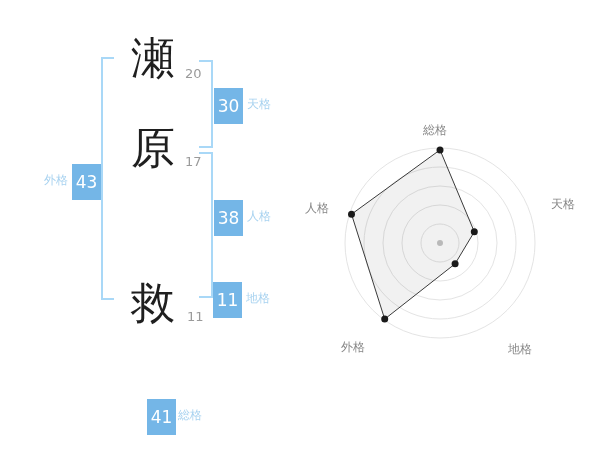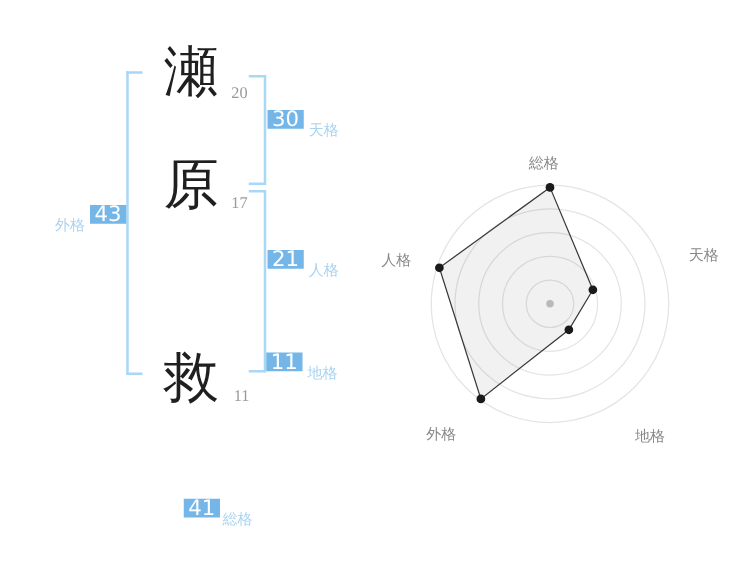--- a/index.html
+++ b/index.html
@@ -1,24 +1,24 @@
 <!DOCTYPE html>
 <html><head>
 <meta charset="utf-8">
 <style>
   html,body{margin:0;padding:0;background:#fff;}
   .canvas{
     position:relative;width:600px;height:470px;background:#ffffff;
     font-family:"DejaVu Sans","Liberation Sans",sans-serif;overflow:hidden;
   }
   .kanji{position:absolute;font-size:44px;line-height:1;color:#1f1f1f;letter-spacing:0;}
-  .strokes{position:absolute;font-size:13px;color:#9a9a9a;font-family:Liberation Serif, serif;}
+  .strokes{position:absolute;font-size:13px;color:#9a9a9a;}
   .bk{position:absolute;background:#a9d8f7;}
   .score-box{
-    position:absolute;width:29px;height:15px;background:#74b6e7;color:#ffffff;
+    position:absolute;width:29px;height:36px;background:#74b6e7;color:#ffffff;
     display:flex;align-items:center;justify-content:center;font-size:17px;
   }
   .score-label{position:absolute;font-size:12px;color:#a9d3f0;}
   .axis-label{position:absolute;font-size:12px;color:#888888;}
   svg{display:block;}
 </style>
 </head>
 <body>
 
 <div class="canvas">
@@ -41,21 +41,21 @@
 
   <div class="bk" style="left:211px;top:60px;width:2px;height:88px"></div>
   <div class="bk" style="left:199px;top:60px;width:13px;height:2px"></div>
   <div class="bk" style="left:199px;top:146px;width:13px;height:2px"></div>
   <div class="score-box" style="left:214px;top:88px">30</div>
   <div class="score-label" style="left:247px;top:96px">天格</div>
 
   <div class="bk" style="left:211px;top:152px;width:2px;height:146px"></div>
   <div class="bk" style="left:199px;top:152px;width:13px;height:2px"></div>
   <div class="bk" style="left:199px;top:296px;width:13px;height:2px"></div>
-  <div class="score-box" style="left:214px;top:200px">21</div>
+  <div class="score-box" style="left:214px;top:200px">38</div>
   <div class="score-label" style="left:247px;top:208px">人格</div>
 
   <div class="score-box" style="left:213px;top:282px">11</div>
   <div class="score-label" style="left:246px;top:290px">地格</div>
 
   <div class="score-box" style="left:147px;top:399px">41</div>
   <div class="score-label" style="left:178px;top:407px">総格</div>
 
   <svg id="radar" width="260" height="260" style="position:absolute;left:310px;top:113px">
       <circle cx="130" cy="130" r="19.0" fill="none" stroke="#e4e4e4" stroke-width="1"></circle>

